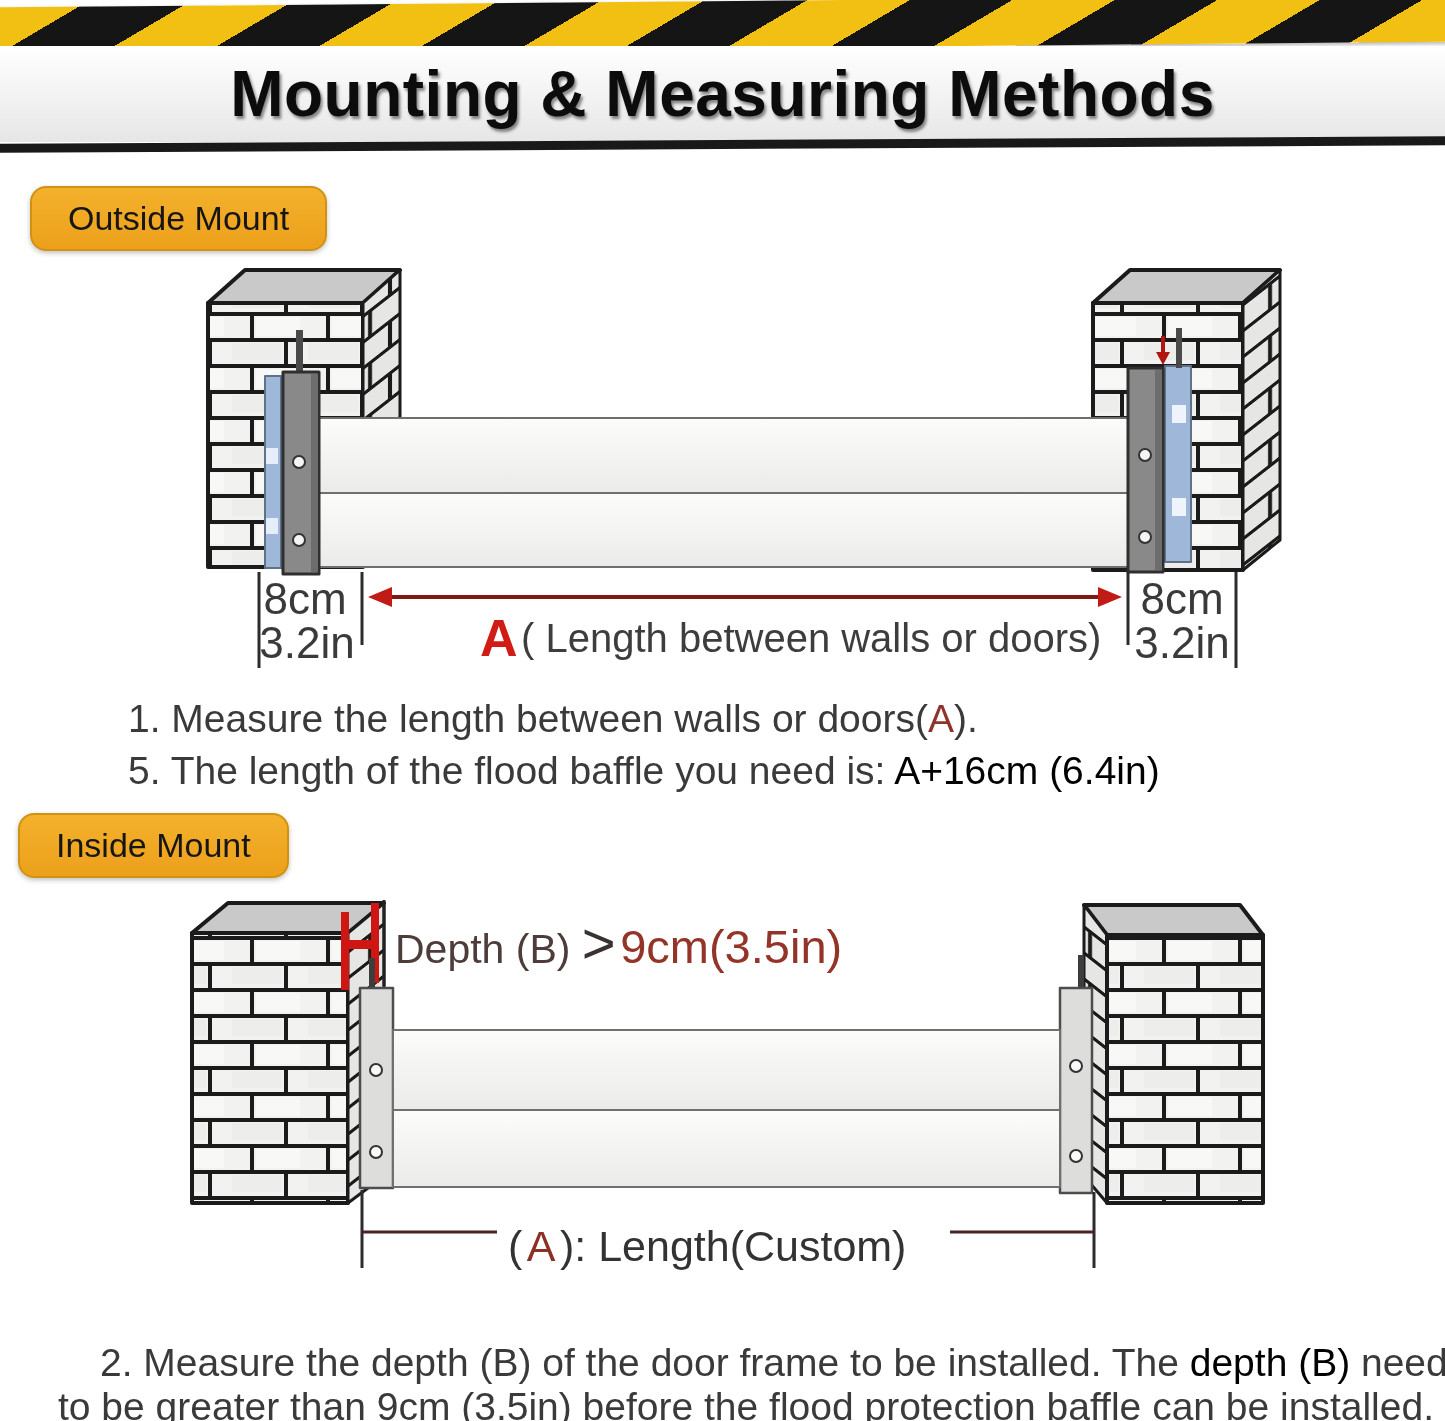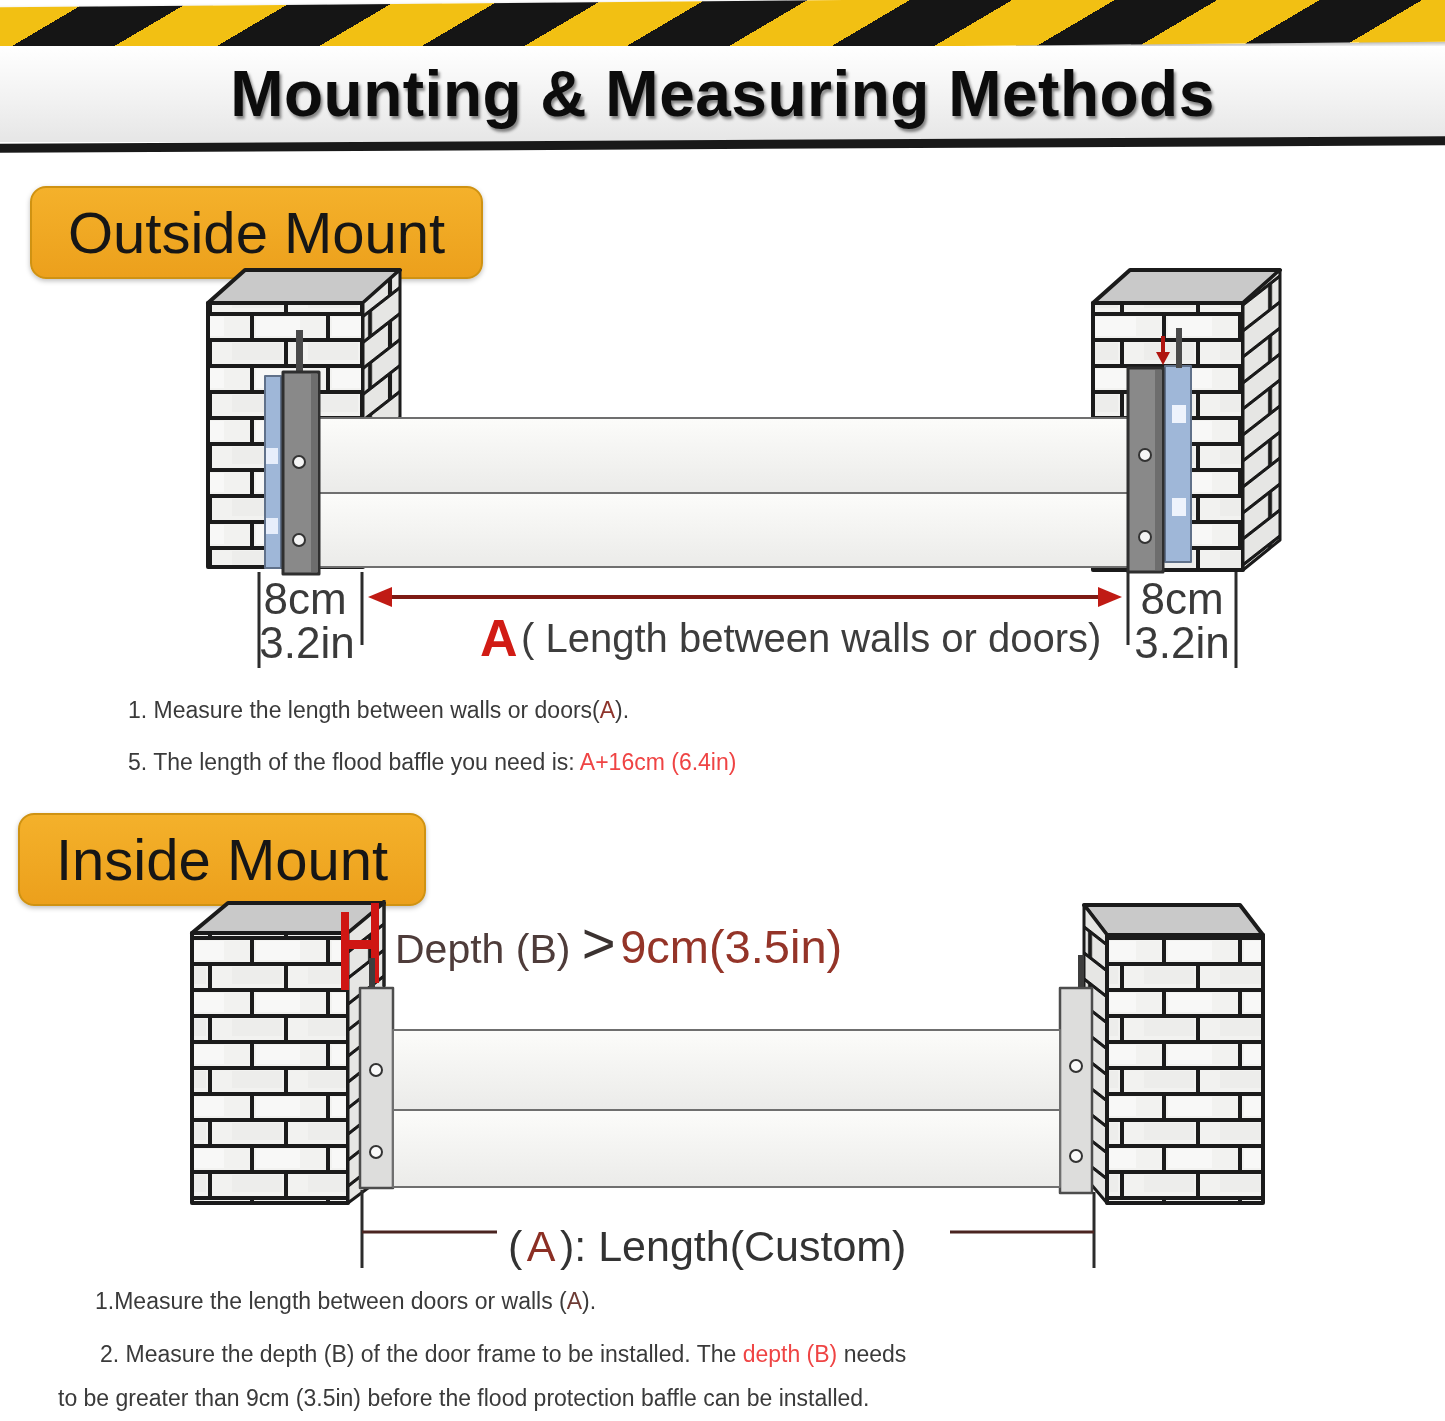--- a/index.html
+++ b/index.html
@@ -12,30 +12,30 @@
   .titleband{position:absolute;left:0;top:46px;width:1445px;height:96px;
              background:linear-gradient(180deg,#ffffff,#f2f2f2 55%,#e6e6e6)}
   .title{position:absolute;left:0;top:57px;width:1445px;text-align:center;
          font-size:64px;font-weight:700;color:#0c0c0c;letter-spacing:0.5px;
          text-shadow:2px 3px 3px rgba(0,0,0,.45)}
   .rule{position:absolute;left:-5px;top:140px;width:1460px;height:9px;background:#191919;
         transform:rotate(-0.3deg)}
   
   .badge{position:absolute;background:linear-gradient(180deg,#f4b12b,#eca01c);
          border:2px solid #cf9212;border-radius:16px;color:#161616;
-         font-size:58px;padding:11px 36px;box-shadow:0 2px 5px rgba(0,0,0,.25);
+         font-size:34px;padding:11px 36px;box-shadow:0 2px 5px rgba(0,0,0,.25);
          white-space:nowrap}
   .badge.outside{left:30px;top:186px}
   .badge.inside{left:18px;top:813px}
   
   svg.diagram{position:absolute;left:0;top:0;width:1445px;height:1421px}
   
-  .step{position:absolute;font-size:23px;color:#3a3a3a;white-space:nowrap}
+  .step{position:absolute;font-size:39px;color:#3a3a3a;white-space:nowrap}
   .acc-dim{color:#8e342b}
-  .acc-red{color:#ef4444}
+  .acc-red{color:#000000}
   .acc-dark{color:#6d3a33}
 </style>
 </head>
 <body>
 
 <div class="page">
 
   <div class="hazard"></div>
   <div class="titleband"></div>
   <div class="title">Mounting &amp; Measuring Methods</div>
@@ -202,23 +202,20 @@
     </g>
   </svg>
 
   <div class="step" style="left:128px;top:697px">
     <span>1. Measure the length between walls or doors(</span><span class="acc-dim">A</span><span>).</span>
   </div>
   <div class="step" style="left:128px;top:749px">
     <span>5. The length of the flood baffle you need is: </span><span class="acc-red">A+16cm (6.4in)</span>
   </div>
 
-  <div class="step" style="left:95px;top:1288px">
-    <span>1.Measure the length between doors or walls (</span><span class="acc-dark">A</span><span>).</span>
-  </div>
   <div class="step" style="left:100px;top:1341px">
     <span>2. Measure the depth (B) of the door frame to be installed. The </span><span class="acc-red">depth (B)</span><span> needs</span>
   </div>
   <div class="step" style="left:58px;top:1385px">
     <span>to be greater than 9cm (3.5in) before the flood protection baffle can be installed.</span>
   </div>
 
 </div>
 
 </body></html>

